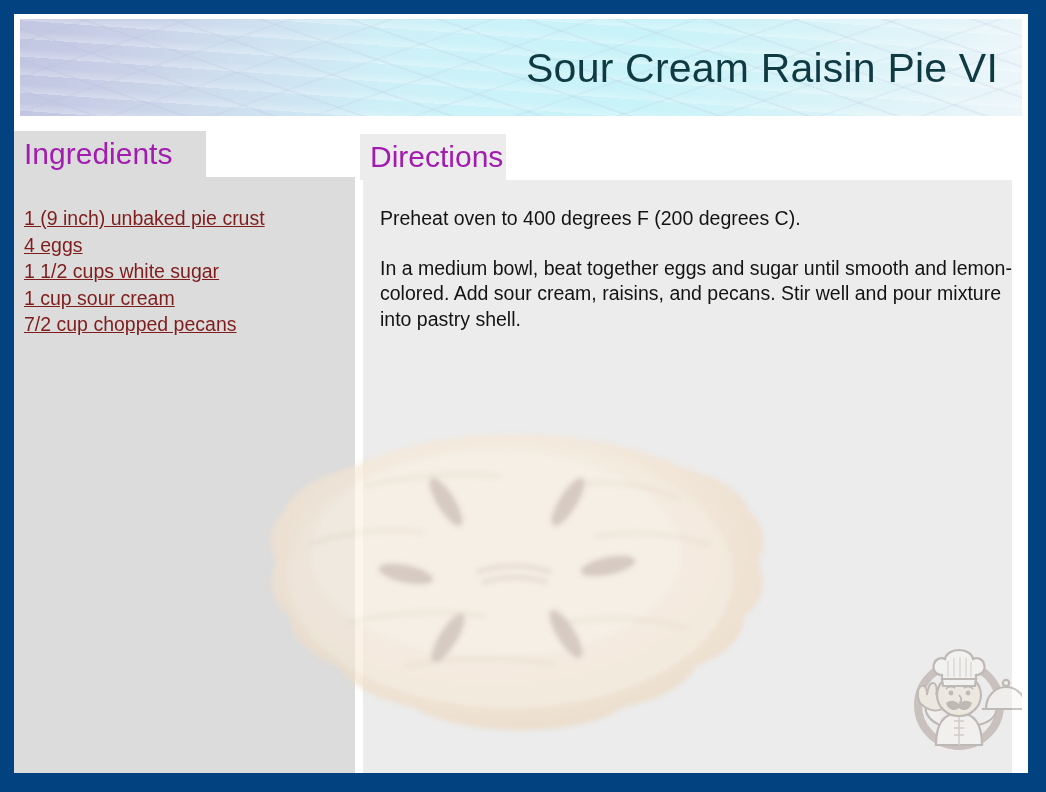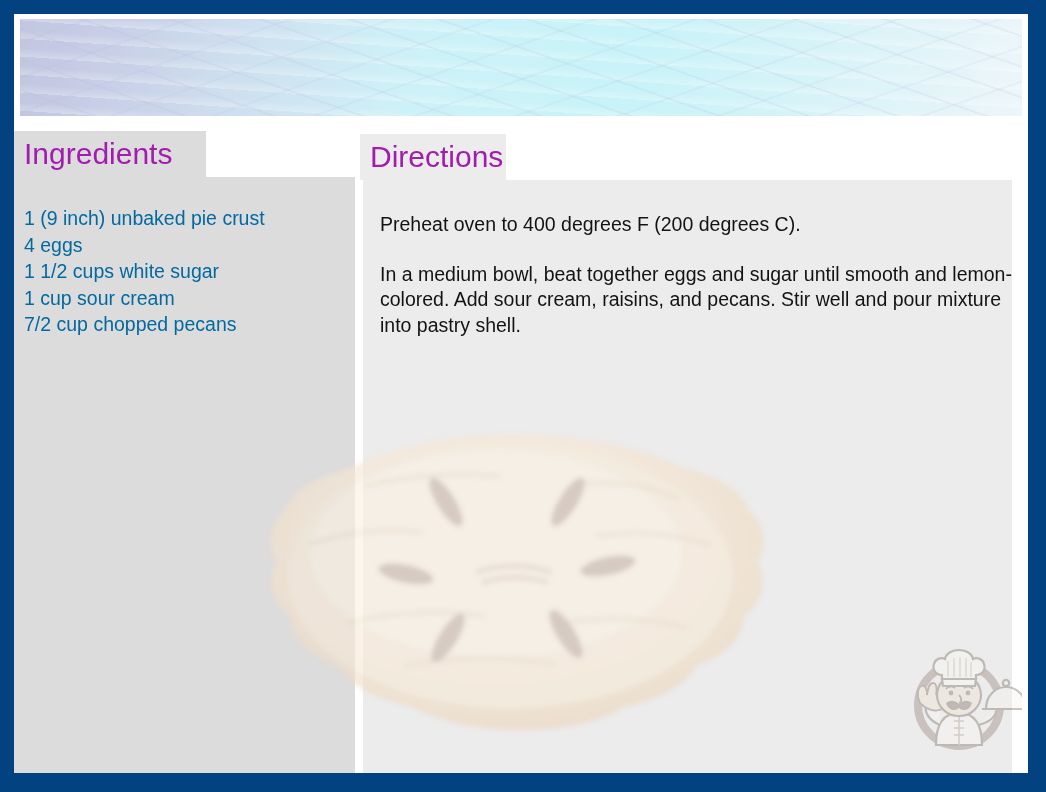--- a/index.html
+++ b/index.html
@@ -137,38 +137,39 @@
   #ingredient-list {
     position: absolute;
     left: 10px;
     top: 28px;
     right: 8px;
     margin: 0;
     padding: 0;
     list-style: none;
     font-size: 19.5px;
     line-height: 26.6px;
-    color: #0369a1;
+    color: #7f1d1d;
+    text-decoration: underline;
   }
   #ingredient-list li { white-space: nowrap; }
 
   
   #direction-list {
     position: absolute;
     left: 17px;
     top: 26px;
     width: 645px;
     margin: 0;
     padding: 0;
     list-style: none;
     font-size: 19.5px;
     line-height: 25.5px;
     color: #131313;
   }
-  #direction-list li { margin-bottom: 24px; margin-top: 6px; }
+  #direction-list li { margin-bottom: 24px; }
   #direction-list li:last-child { margin-bottom: 0; }
 
   
   #pie-wrap {
     position: absolute;
     left: 232px;
     top: 412px;
     width: 530px;
     height: 320px;
     opacity: .62;
@@ -190,20 +191,21 @@
 </style>
 </head>
 <body>
 
 <div id="card">
   <div id="page">
 
     <div id="banner">
       <div class="softleft"></div>
       <div class="weave"></div>
+      <div id="banner-title">Sour Cream Raisin Pie VI</div>
     </div>
 
     <div class="tab" id="tab-ingredients">Ingredients</div>
 
     <div id="panel-ingredients">
       <ul id="ingredient-list">
         <li>1 (9 inch) unbaked pie crust</li>
         <li>4 eggs</li>
         <li>1 1/2 cups white sugar</li>
         <li>1 cup sour cream</li>

